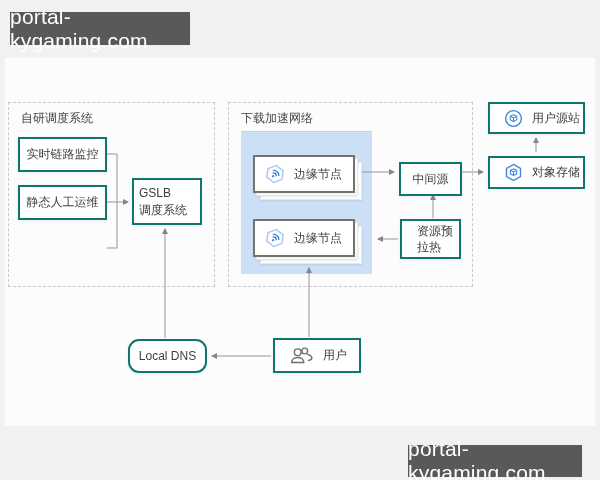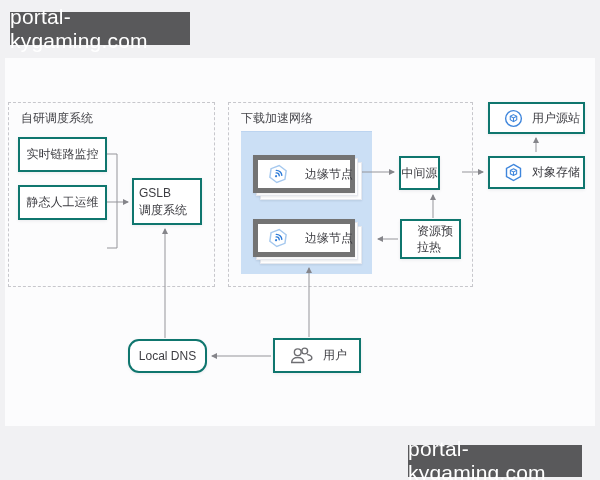--- a/index.html
+++ b/index.html
@@ -42,22 +42,22 @@
   }
   .stackcard{position:absolute;width:102px;height:38px;z-index:2;}
   .stackcard .layer{
     position:absolute;width:100%;height:100%;background:#fff;
     border:1px solid #e6e8ee;box-sizing:border-box;box-shadow:0 1px 2px rgba(20,30,50,.10);
   }
   .stackcard .layer.l1{left:7px;top:7px;}
   .stackcard .layer.l2{left:3px;top:3px;}
   .stackcard .face{
     position:absolute;left:0;top:0;width:100%;height:100%;background:#fff;
-    border:5px solid #737373;box-sizing:border-box;box-shadow:0 1px 2px rgba(20,30,50,.08);
-    display:flex;align-items:center;gap:16px;padding-left:9px;
+    border:2px solid #737373;box-sizing:border-box;box-shadow:0 1px 2px rgba(20,30,50,.08);
+    display:flex;align-items:center;gap:8px;padding-left:9px;
     font-size:12px;color:#3d3d42;white-space:nowrap;
   }
   .icon{display:inline-flex;flex:0 0 auto;}
   .row-gap{display:flex;align-items:center;gap:8px;}
 </style>
 </head>
 <body>
 
 <div class="page">
 
@@ -134,21 +134,21 @@
             <circle cx="12" cy="15.2" r="1.2" fill="#2f7cd8" stroke="none"></circle>
             <path d="M9.7 12.5 a3.3 3.3 0 0 1 4.6 0"></path>
             <path d="M7.9 10.3 a5.9 5.9 0 0 1 8.2 0"></path>
           </g>
         </svg>
       </span>
       <span>边缘节点</span>
     </div>
   </div>
 
-  <div class="box" style="left:399px;top:156px;width:41px;height:34px;">
+  <div class="box" style="left:399px;top:162px;width:63px;height:34px;">
     <span>中间源</span>
   </div>
   <div class="box two-line" style="left:400px;top:219px;width:61px;height:40px;padding-left:15px;">
     <span>资源预</span>
     <span>拉热</span>
   </div>
 
   <div class="box" style="left:488px;top:102px;width:97px;height:32px;justify-content:flex-start;padding-left:13px;">
     <span class="row-gap">
       <span class="icon">

